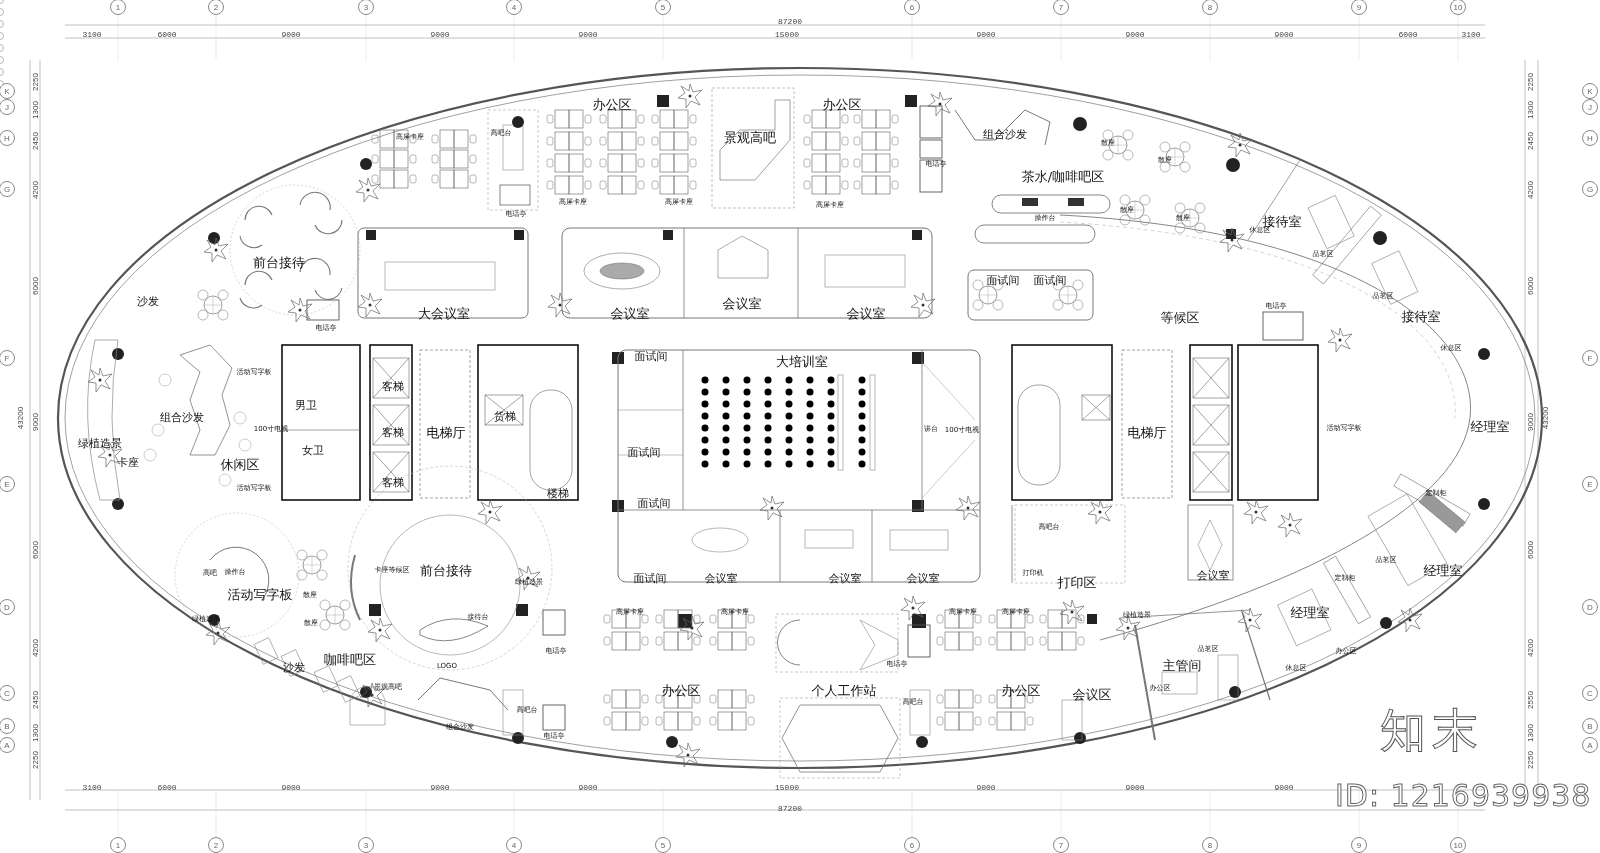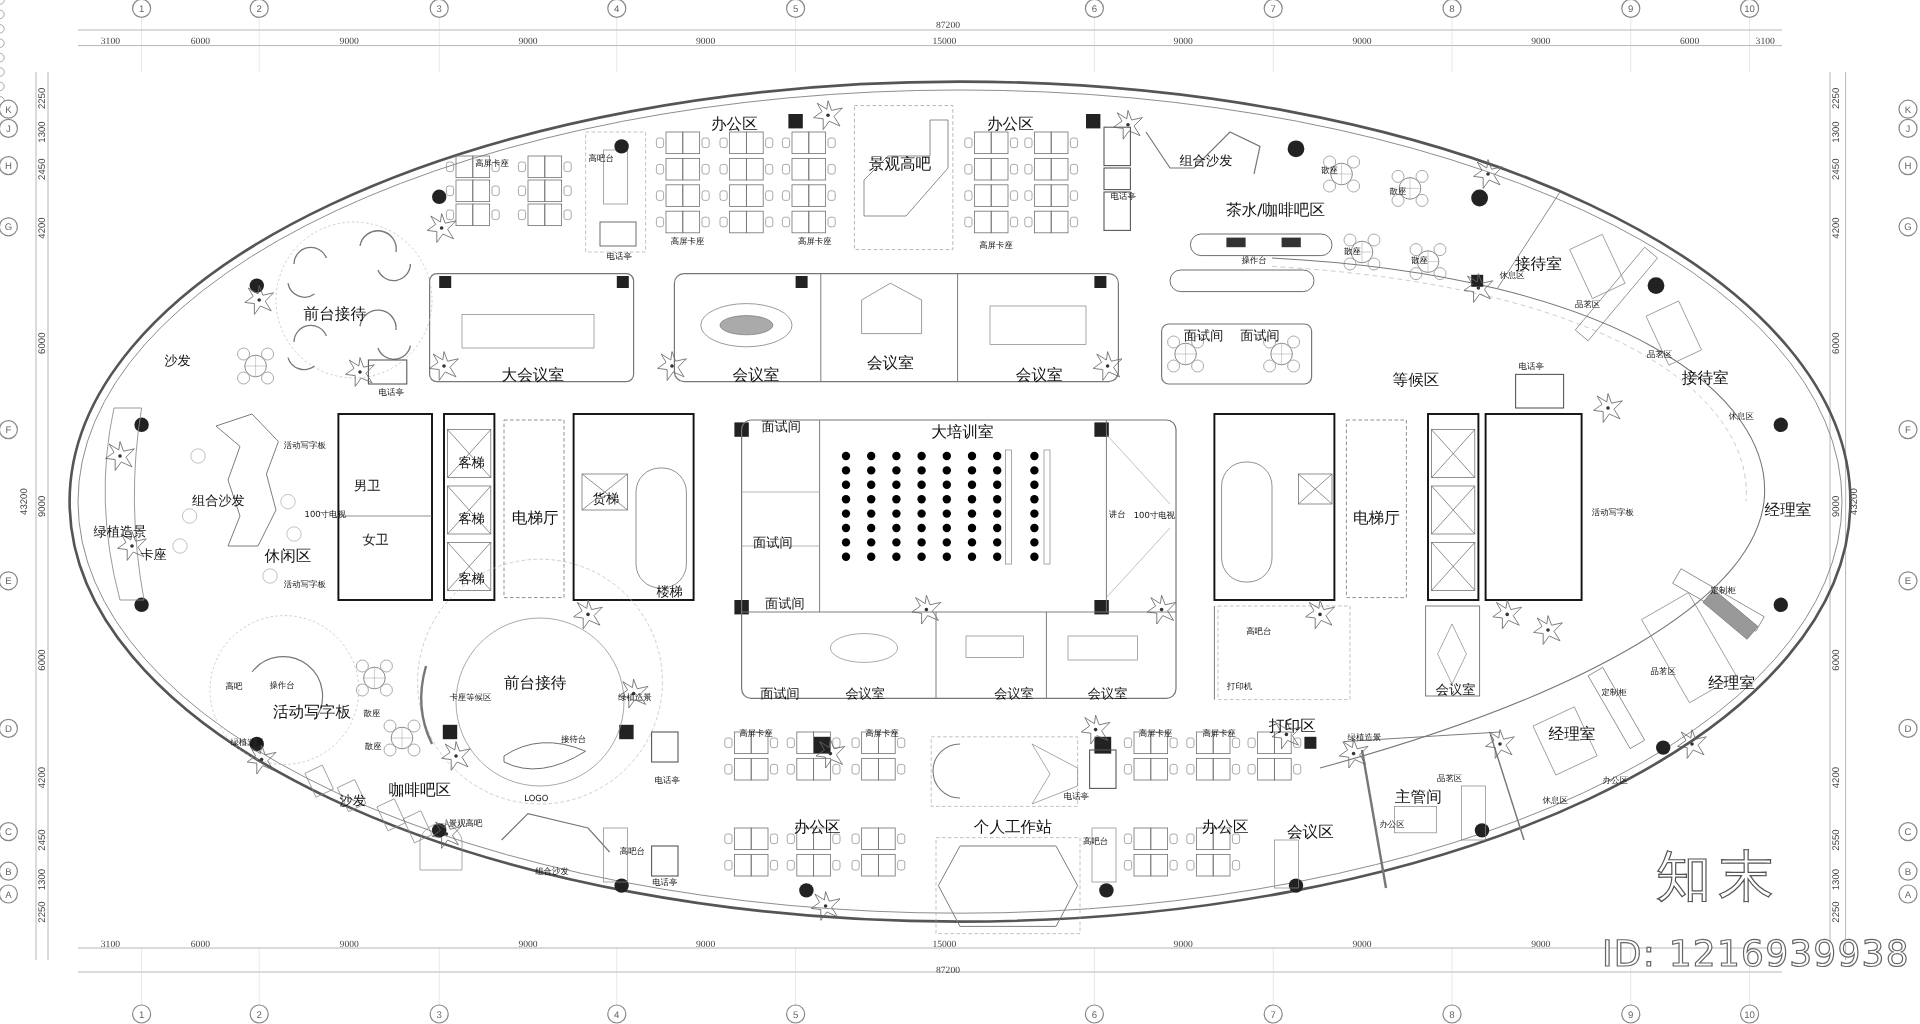--- a/index.html
+++ b/index.html
@@ -2,21 +2,21 @@
 <html><head>
 <meta charset="utf-8">
 <style>
   html,body{margin:0;padding:0;background:#fff;}
   body{width:1600px;height:853px;overflow:hidden;position:relative;font-family:"DejaVu Sans",sans-serif;color:#111;}
   #plan{position:absolute;left:0;top:0;width:1600px;height:853px;}
   .lbl{position:absolute;white-space:nowrap;color:#111;transform:translate(-50%,-50%);line-height:1;}
   .lg{font-size:13px;}
   .md{font-size:11px;}
   .sm{font-size:7px;}
-  .dim{position:absolute;font-size:8px;color:#444;transform:translate(-50%,-50%);font-family:Liberation Serif, serif;white-space:nowrap;}
+  .dim{position:absolute;font-size:8px;color:#444;transform:translate(-50%,-50%);font-family:Liberation Mono, monospace;white-space:nowrap;}
   .dimv{position:absolute;font-size:8px;color:#444;transform:translate(-50%,-50%) rotate(-90deg);font-family:"Liberation Sans",sans-serif;white-space:nowrap;}
   .axis{position:absolute;width:14px;height:14px;border:1px solid #888;border-radius:50%;font-size:8px;color:#666;display:flex;align-items:center;justify-content:center;transform:translate(-50%,-50%);background:#fff;font-family:"Liberation Sans",sans-serif;}
   .logo{position:absolute;left:1380px;top:700px;font-size:46px;color:#fff;-webkit-text-stroke:1px #555;letter-spacing:6px;font-family:"DejaVu Sans",sans-serif;}
   .idtxt{position:absolute;left:1335px;top:778px;font-size:30px;color:#fff;-webkit-text-stroke:1px #666;font-family:"DejaVu Sans",sans-serif;letter-spacing:1px;}
 </style>
 </head>
 <body>
 
 <svg id="plan" viewBox="0 0 1600 853" xmlns="http://www.w3.org/2000/svg">
   <defs>
@@ -535,31 +535,31 @@
 <div class="lbl sm" style="left:931px;top:429px">讲台</div>
 <div class="lbl sm" style="left:962px;top:430px">100寸电视</div>
 <div class="lbl md" style="left:651px;top:356px">面试间</div>
 <div class="lbl md" style="left:644px;top:452px">面试间</div>
 <div class="lbl md" style="left:654px;top:503px">面试间</div>
 <div class="lbl md" style="left:650px;top:578px">面试间</div>
 <div class="lbl md" style="left:721px;top:578px">会议室</div>
 <div class="lbl md" style="left:845px;top:578px">会议室</div>
 <div class="lbl md" style="left:923px;top:578px">会议室</div>
 <div class="lbl md" style="left:1213px;top:575px">会议室</div>
-<div class="lbl lg" style="left:1077px;top:606px">打印区</div>
+<div class="lbl lg" style="left:1077px;top:582px">打印区</div>
 <div class="lbl sm" style="left:1033px;top:573px">打印机</div>
 <div class="lbl lg" style="left:1490px;top:426px">经理室</div>
 <div class="lbl lg" style="left:1443px;top:570px">经理室</div>
 <div class="lbl lg" style="left:1310px;top:612px">经理室</div>
 <div class="lbl lg" style="left:1182px;top:665px">主管间</div>
 <div class="lbl lg" style="left:260px;top:594px">活动写字板</div>
 <div class="lbl sm" style="left:235px;top:572px">操作台</div>
-<div class="lbl sm" style="left:195px;top:573px">高吧</div>
+<div class="lbl sm" style="left:210px;top:573px">高吧</div>
 <div class="lbl lg" style="left:446px;top:570px">前台接待</div>
-<div class="lbl sm" style="left:392px;top:582px">卡座等候区</div>
+<div class="lbl sm" style="left:392px;top:570px">卡座等候区</div>
 <div class="lbl sm" style="left:478px;top:617px">接待台</div>
 <div class="lbl sm" style="left:447px;top:666px">LOGO</div>
 <div class="lbl sm" style="left:529px;top:582px">绿植造景</div>
 <div class="lbl sm" style="left:206px;top:619px">绿植造景</div>
 <div class="lbl lg" style="left:350px;top:659px">咖啡吧区</div>
 <div class="lbl md" style="left:294px;top:667px">沙发</div>
 <div class="lbl sm" style="left:388px;top:687px">景观高吧</div>
 <div class="lbl sm" style="left:460px;top:727px">组合沙发</div>
 <div class="lbl lg" style="left:681px;top:690px">办公区</div>
 <div class="lbl lg" style="left:844px;top:690px">个人工作站</div>

